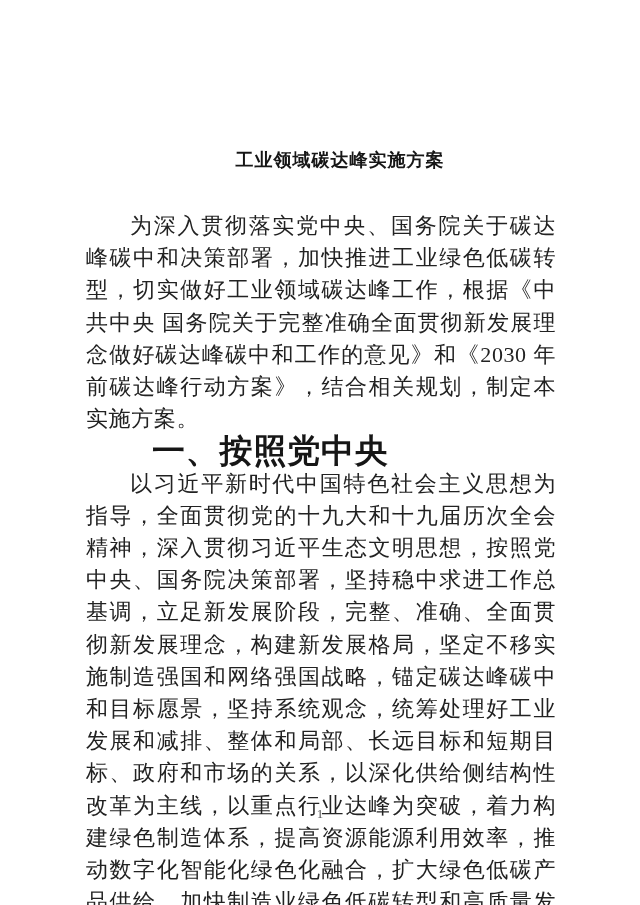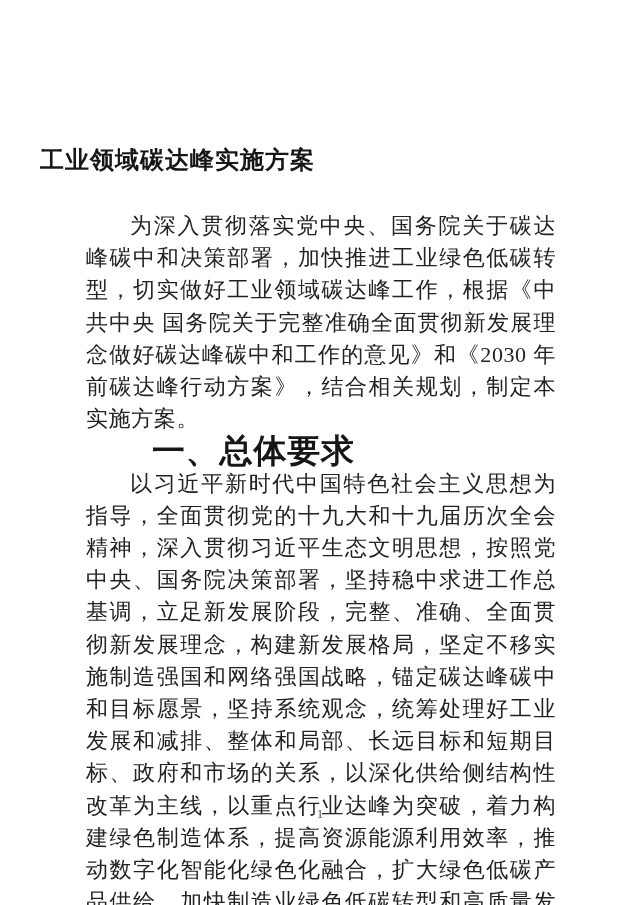--- a/index.html
+++ b/index.html
@@ -10,22 +10,22 @@
   }
   .page {
     position: relative;
     width: 640px;
     height: 905px;
     background: #ffffff;
     overflow: hidden;
   }
   .doc-title {
     padding-top: 146px;
-    text-align: left;
-    font-size: 24px;
+    text-align: center;
+    font-size: 18px;
     line-height: 28px;
     font-weight: bold;
     color: #161616;
     letter-spacing: 1px;
     margin-left: 40px;
   }
   .content {
     margin: 36px 84px 0 86px; 
     font-size: 22px;
     line-height: 32.2px;
@@ -62,21 +62,21 @@
 <body>
 
 <div class="page">
 
   <h1 class="doc-title">工业领域碳达峰实施方案</h1>
 
   <div class="content">
 
     <p class="para">为深入贯彻落实党中央、国务院关于碳达峰碳中和决策部署，加快推进工业绿色低碳转型，切实做好工业领域碳达峰工作，根据《中共中央 国务院关于完整准确全面贯彻新发展理念做好碳达峰碳中和工作的意见》和《2030 年前碳达峰行动方案》，结合相关规划，制定本实施方案。</p>
 
-    <h2 class="section-heading">一、总体要求</h2>
+    <h2 class="section-heading">一、按照党中央</h2>
 
 
     <p class="para">以习近平新时代中国特色社会主义思想为指导，全面贯彻党的十九大和十九届历次全会精神，深入贯彻习近平生态文明思想，按照党中央、国务院决策部署，坚持稳中求进工作总基调，立足新发展阶段，完整、准确、全面贯彻新发展理念，构建新发展格局，坚定不移实施制造强国和网络强国战略，锚定碳达峰碳中和目标愿景，坚持系统观念，统筹处理好工业发展和减排、整体和局部、长远目标和短期目标、政府和市场的关系，以深化供给侧结构性改革为主线，以重点行业达峰为突破，着力构建绿色制造体系，提高资源能源利用效率，推动数字化智能化绿色化融合，扩大绿色低碳产品供给，加快制造业绿色低碳转型和高质量发展。</p>
 
   </div>
 
   <div class="page-number">1</div>
 
 </div>
 

